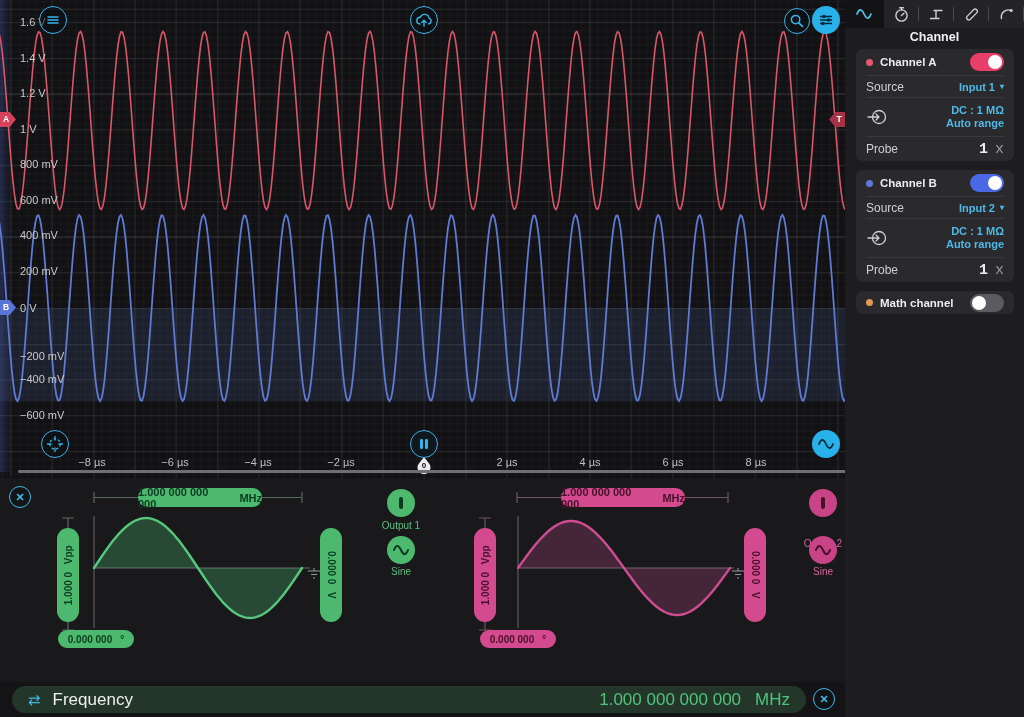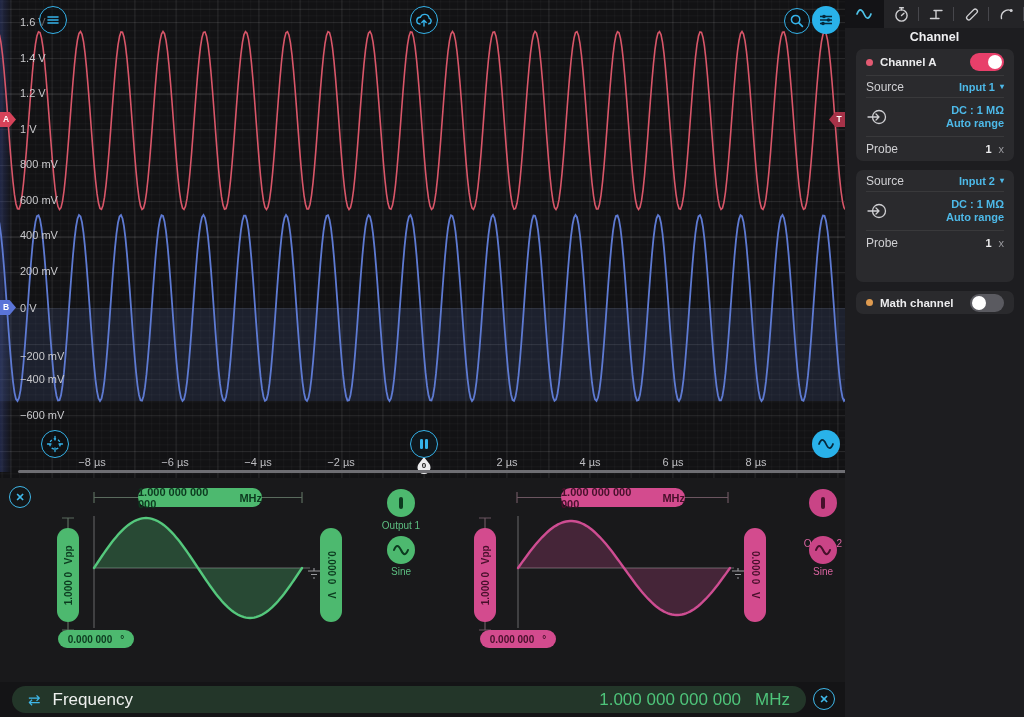--- a/index.html
+++ b/index.html
@@ -49,21 +49,21 @@
   .crow { display:flex; align-items:center; justify-content:space-between;
           border-bottom:1px solid rgba(255,255,255,0.07); }
   .crow.last { border-bottom:none;align-items:center; }
   .chan-name { display:flex; align-items:center; gap:7px; font-size:11.5px; font-weight:bold; color:#ececee; }
   .dot { width:7px; height:7px; border-radius:50%; }
   .rowlabel { font-size:12px; color:#cfcfd2; }
   .cyan { color:#4db9e8; }
   .srcval { font-size:11px; font-weight:bold; display:flex; align-items:center; gap:5px; }
   .caret { font-size:8px; }
   .coupling { text-align:right; font-size:11px; font-weight:bold; line-height:13px; }
-  .probeval { font-size:11px; color:#ececee; font-weight:bold; }
+  .probeval { font-size:15px; color:#ececee; font-weight:bold;font-family:Liberation Mono, monospace; }
   .probeval .unit { color:#9a9a9f; margin-left:7px; font-weight:normal; }
   .toggle { width:34px; height:18px; border-radius:9px; position:relative; }
   .toggle .knob { position:absolute; top:2px; width:14px; height:14px; border-radius:50%; background:#fff; }
   .toggle.on-red  { background:#e83f6a; }
   .toggle.on-blue { background:#4a68e4; }
   .toggle.off     { background:#5a5a60; }
   .knob.r { right:2px; } .knob.l { left:2px; }
 
   
   .generator { position:absolute; left:0; top:478px; width:845px; height:204px; background:#19191b; }
@@ -349,20 +349,29 @@
             <div>Auto range</div>
           </div>
       </div>
       <div class="crow last" style="height:24px;">
         <span class="rowlabel">Probe</span>
         <span class="probeval"><span>1</span><span class="unit">x</span></span>
       </div>
     </div>
 
     <div class="card" style="top:170px; height:112px;">
+      <div class="crow" style="height:27px;">
+        <span class="chan-name">
+            <span class="dot" style="background:#6277d8;"></span>
+            <span>Channel B</span>
+          </span>
+        <div class="toggle on-blue">
+            <div class="knob r"></div>
+          </div>
+      </div>
       <div class="crow" style="height:22px;">
         <span class="rowlabel">Source</span>
         <span class="srcval cyan">
             <span>Input 2</span>
             <span class="caret">▾</span>
           </span>
       </div>
       <div class="crow" style="height:39px;">
         <svg width="24" height="20" viewBox="0 0 24 20">
           <circle cx="13" cy="10" r="6.5" fill="none" stroke="#d0d0d3" stroke-width="1.3"></circle>

